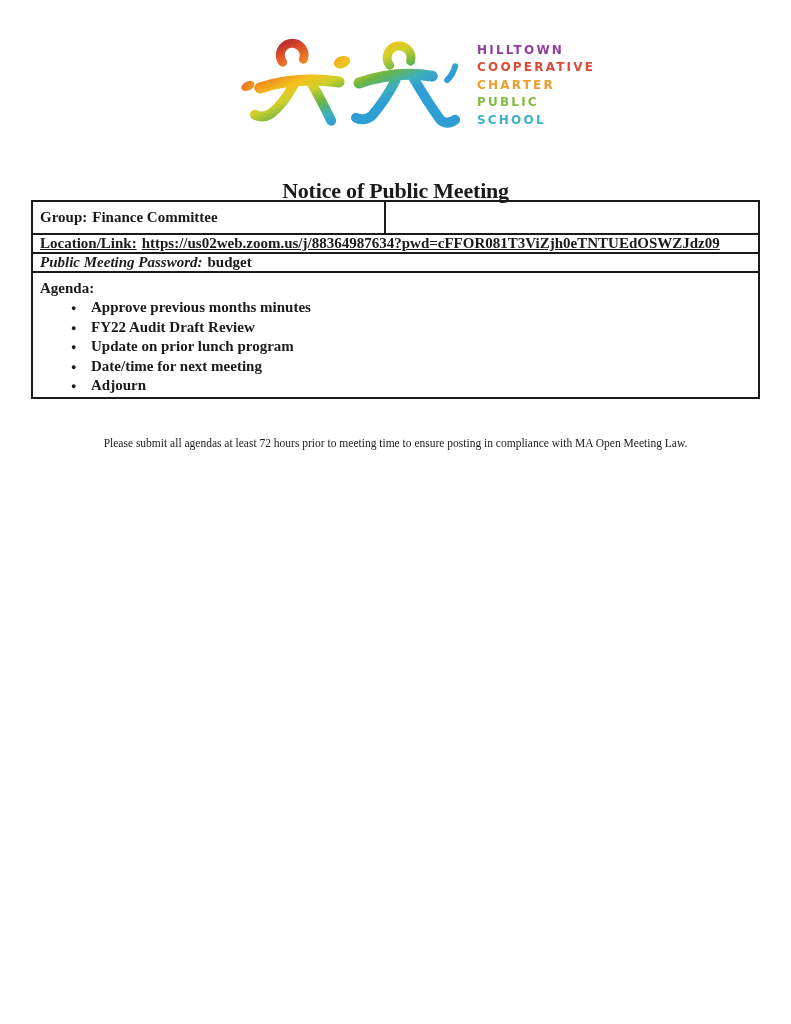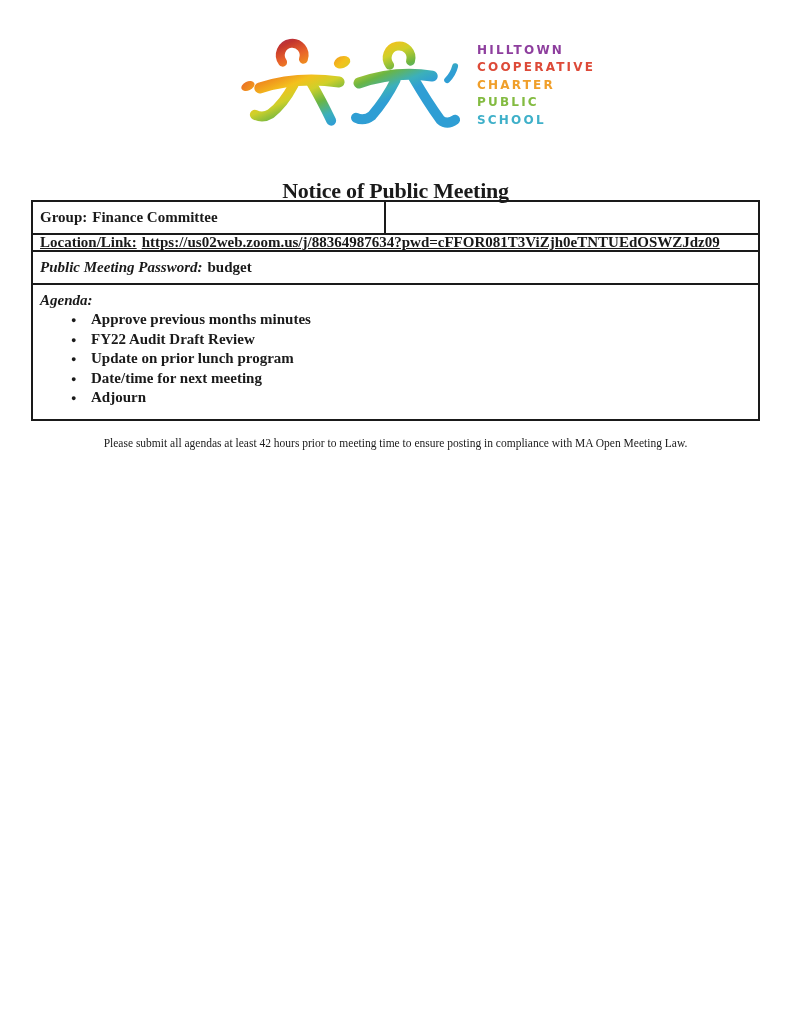--- a/index.html
+++ b/index.html
@@ -37,31 +37,31 @@
     letter-spacing:-0.2px;
     margin-top:11px;
   }
 
   
   .mtable {
     position:absolute; left:31px; top:200px; width:729px;
     border:2px solid #1a1a1a;
     font-size:15px; font-weight:bold;
   }
-  .trow { display:flex; border-top:2px solid #1a1a1a; }
+  .trow { display:flex; border-top:2px solid #1a1a1a;flex-direction:column; }
   .trow:first-child { border-top:none; }
   .cell { display:flex; align-items:center; gap:5px; padding-left:7px; white-space:nowrap; overflow:hidden; }
   .c-left  { width:353px; border-right:2px solid #1a1a1a; }
   .c-right { flex:1; }
   .h31 { height:31px; }
   .h29 { height:15px;text-decoration:underline; }
   .lbl-italic { font-style:italic; }
 
   .agenda-cell { display:block; height:134px; padding:7px 8px 0 7px; }
-  .agenda-label { font-style:italic; }
+  .agenda-label { }
   .agenda-list { list-style:none; margin-top:2px; }
   .agenda-list li {
     display:flex; align-items:baseline;
     margin-left:31px; line-height:17.5px;
   }
   .bullet { font-size:9px; width:20px; flex:0 0 20px; position:relative; top:-1px; }
 
   
   .footnote {
     position:absolute; top:437px; left:0; width:100%;
@@ -165,15 +165,15 @@
           <li>
               <span class="bullet">●</span>
               <span>Adjourn</span>
             </li>
         </ul>
       </div>
     </div>
 
   </div>
 
-  <p class="footnote">Please submit all agendas at least 42 hours prior to meeting time to ensure posting in compliance with MA Open Meeting Law.</p>
+  <p class="footnote">Please submit all agendas at least 72 hours prior to meeting time to ensure posting in compliance with MA Open Meeting Law.</p>
 
 </div>
 
 </body></html>

